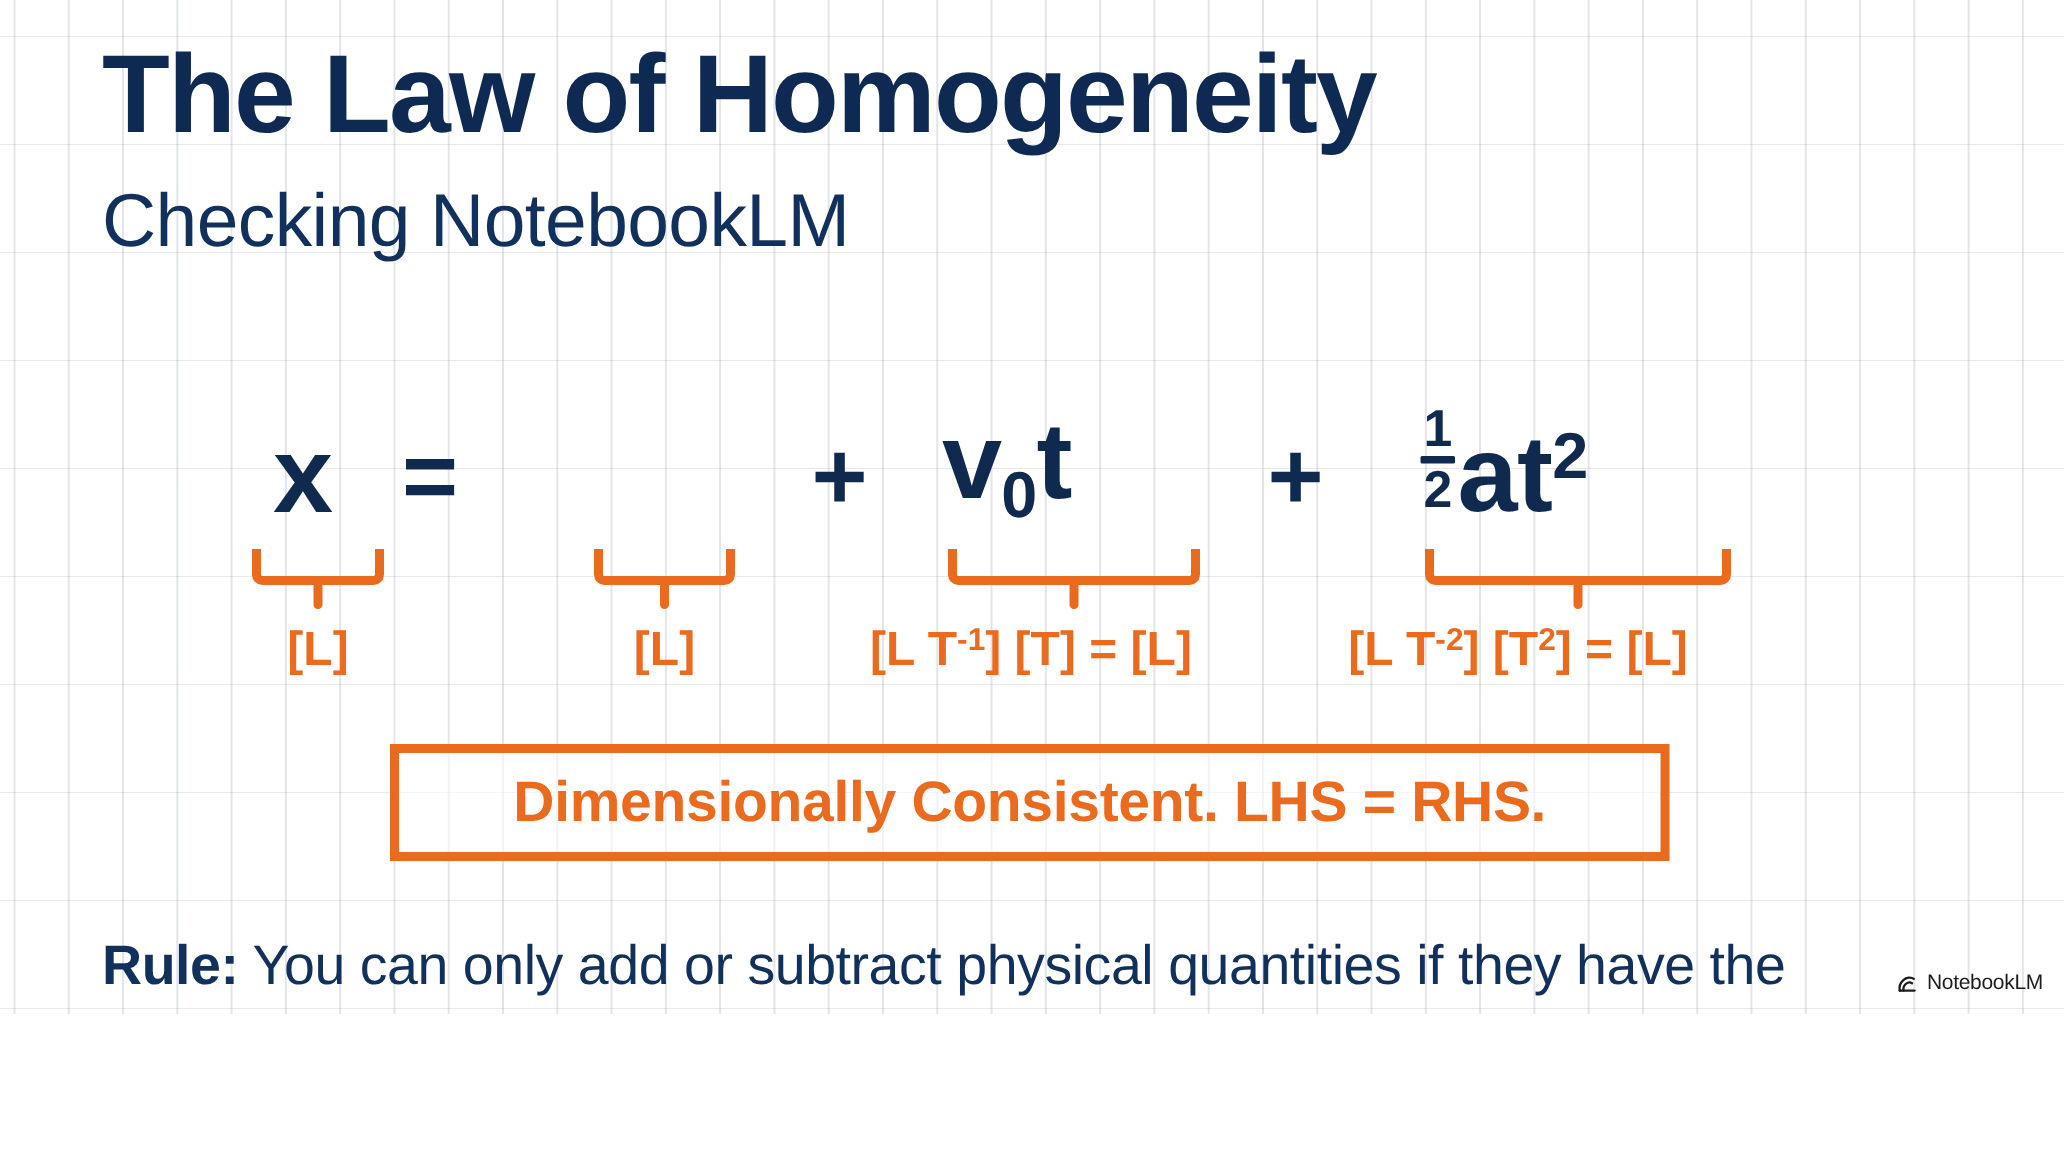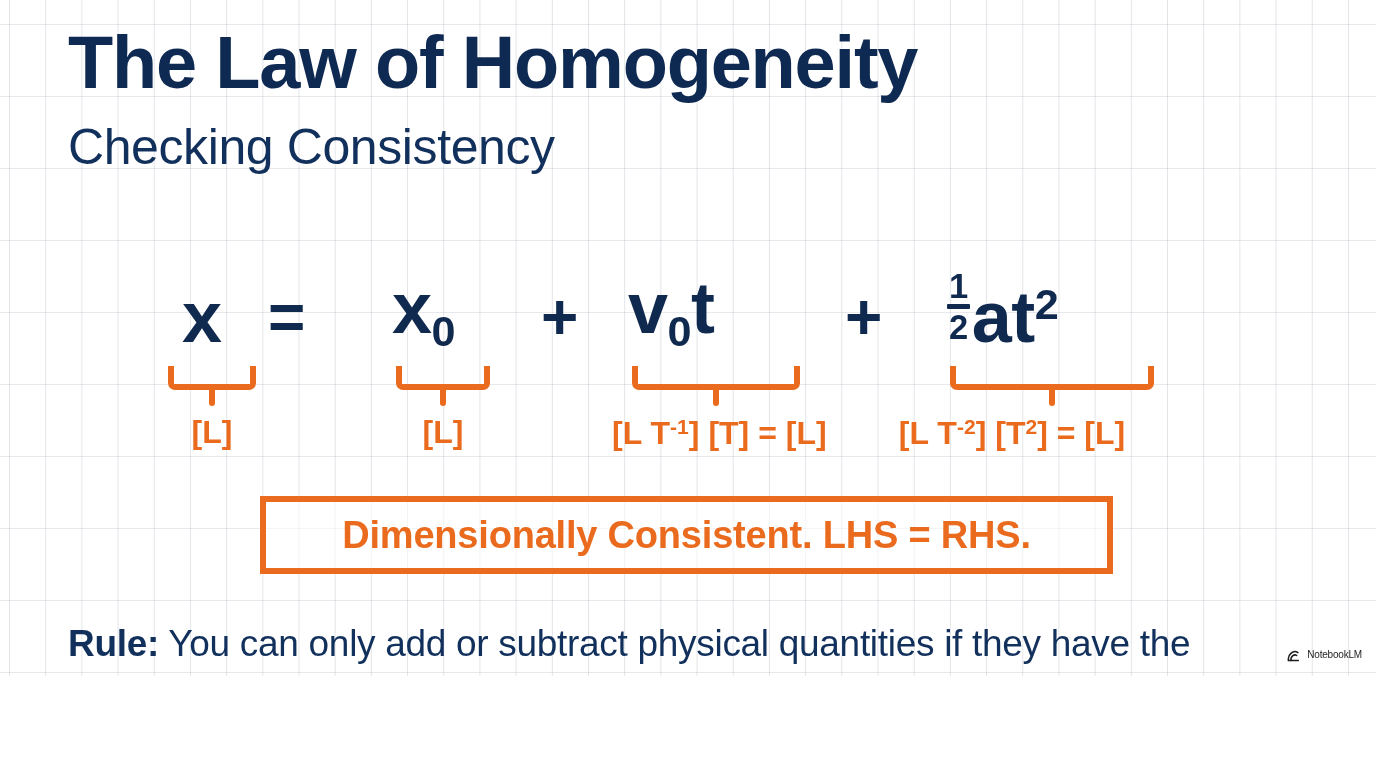--- a/index.html
+++ b/index.html
@@ -193,52 +193,49 @@
   #rule-label {
     font-weight: 700;
   }
 
   
   #watermark {
     position: absolute;
     right: 14px;
     bottom: 14px;
     display: flex;
-    align-items: flex-start;
+    align-items: flex-end;
     gap: 5px;
     color: #1d1d1d;
-    font-size: 10px;
+    font-size: 14px;
     font-weight: 500;
     letter-spacing: -0.2px;
   }
   #watermark svg { display: block; }
 </style>
 </head>
 <body>
 
 <div id="slide">
 
   <div id="title-block">
     <div id="slide-title">The Law of Homogeneity</div>
-    <div id="slide-subtitle">Checking Consistency</div>
+    <div id="slide-subtitle">Checking NotebookLM</div>
   </div>
 
   <div id="equation-row">
 
     <span class="eq-term" style="left:32px;">
       <span>x</span>
     </span>
 
     <span class="eq-op" style="left:118px;">
       <span>=</span>
     </span>
 
-    <span class="eq-term" style="left:242px;">
-      <span>x</span><span class="eq-sub">0</span>
-    </span>
 
     <span class="eq-op" style="left:391px;">
       <span>+</span>
     </span>
 
     <span class="eq-term" style="left:478px;">
       <span>v</span><span class="eq-sub">0</span><span>t</span>
     </span>
 
     <span class="eq-op" style="left:695px;">
@@ -260,21 +257,21 @@
   <div class="brace" style="left:950px; width:204px;"></div>
 
   <div class="dim-label" style="left:168px; width:88px;">
     <span>[L]</span>
   </div>
 
   <div class="dim-label" style="left:396px; width:94px;">
     <span>[L]</span>
   </div>
 
-  <div class="dim-label" style="left:612px; width:200px;">
+  <div class="dim-label" style="left:580px; width:200px;">
     <span>[L T</span><sup>-1</sup><span>] [T] = [L]</span>
   </div>
 
   <div class="dim-label" style="left:898px; width:228px;">
     <span>[L T</span><sup>-2</sup><span>] [T</span><sup>2</sup><span>] = [L]</span>
   </div>
 
   <div id="conclusion-box">
     <div id="conclusion-text">Dimensionally Consistent. LHS = RHS.</div>
   </div>

